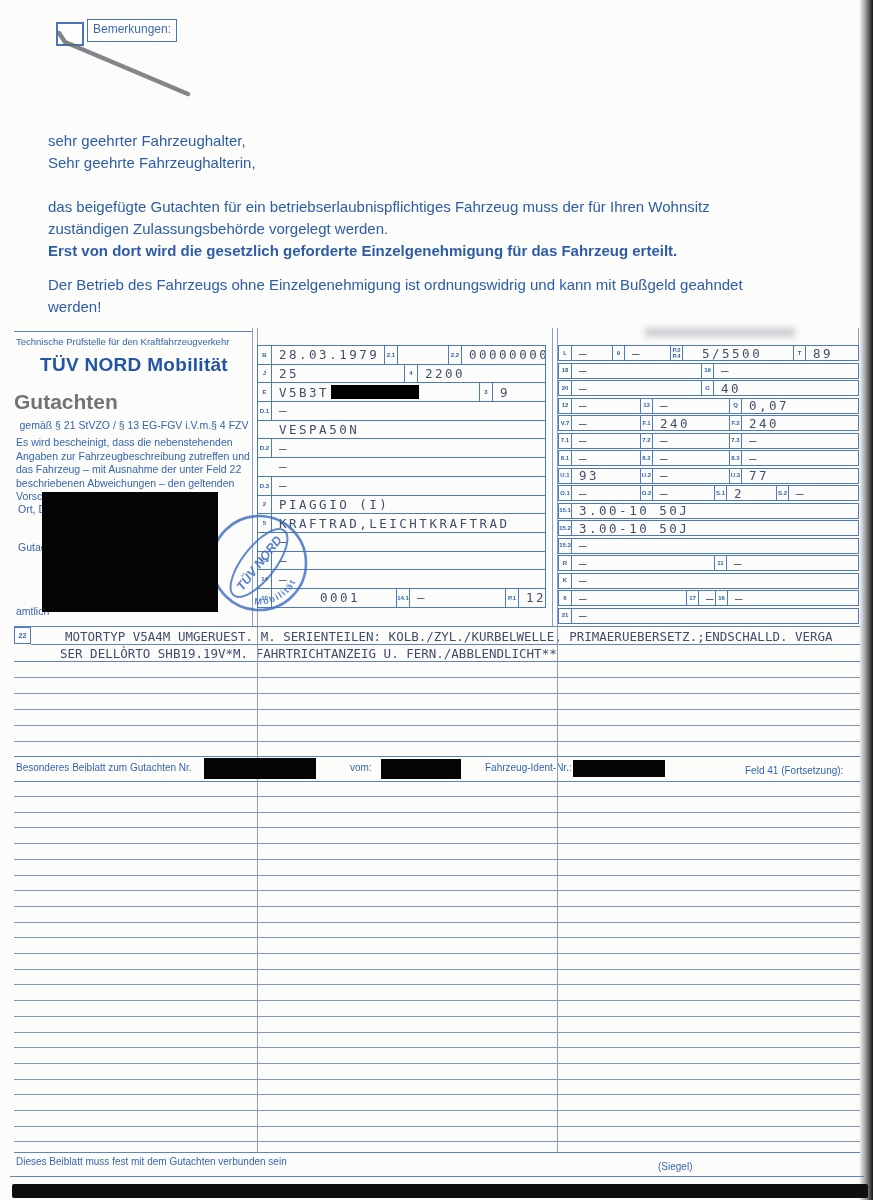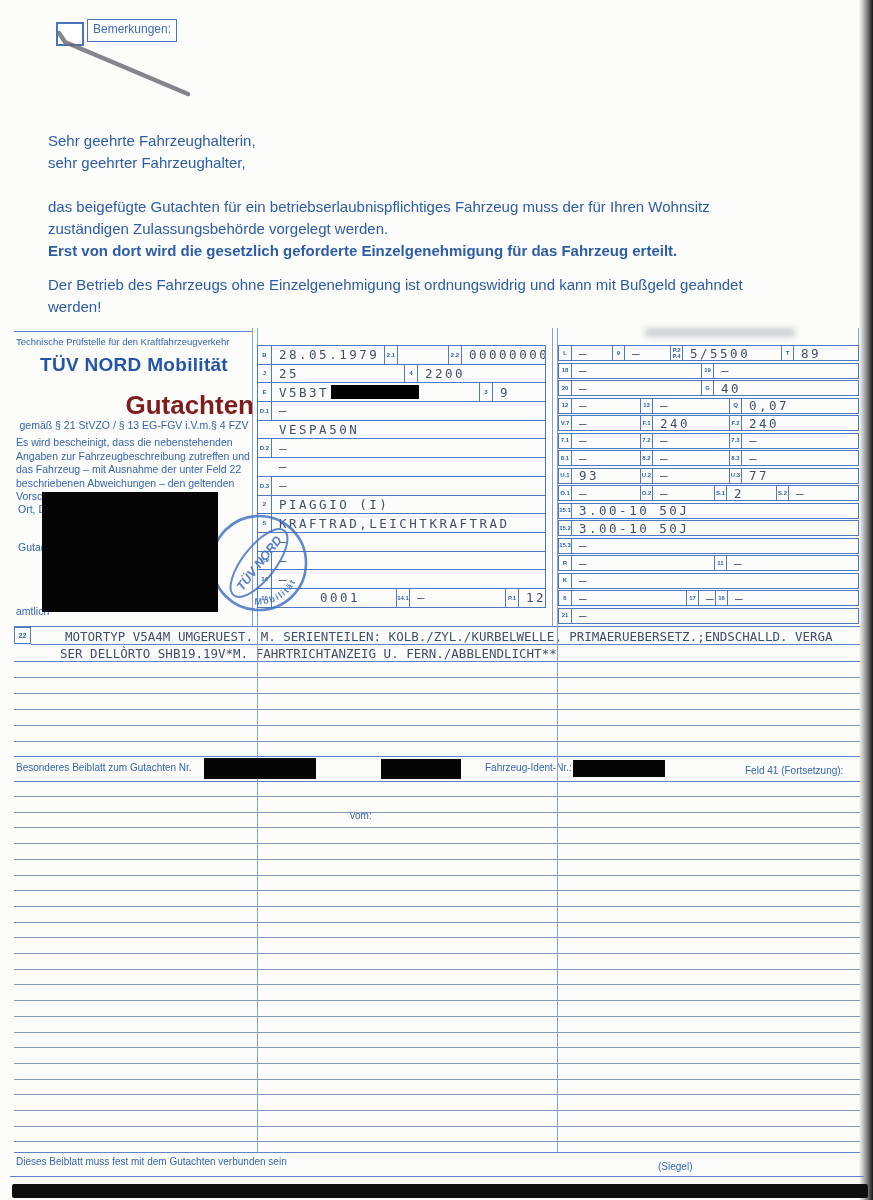--- a/index.html
+++ b/index.html
@@ -26,21 +26,21 @@
 
   
   .hline{position:absolute;height:1px;background:#8195bd;}
   .vline{position:absolute;width:1px;background:#8aa0c6;}
   .blue-line{background:#5d83c4;}
 
   
   .fh{position:absolute;color:#2d5ca8;}
   .fh-agency{left:16px;top:336px;width:240px;font-size:9.5px;color:#3565b0;}
   .fh-org{left:14px;top:354px;width:240px;font-size:19px;font-weight:bold;color:#2254a8;text-align:center;letter-spacing:.3px;}
-  .fh-doc{left:14px;top:390px;width:240px;font-size:26px;font-weight:bold;color:#7f1d1d;text-align:right;}
+  .fh-doc{left:14px;top:390px;width:240px;font-size:21px;font-weight:bold;color:#737373;text-align:left;}
   .fh-legal{left:14px;top:419px;width:240px;font-size:10.5px;text-align:center;color:#3565b0;}
   .fh-cert{left:16px;top:436px;width:242px;font-size:10.5px;line-height:13.5px;color:#3565b0;}
   .fh-ort{left:18px;top:503px;font-size:10.5px;color:#3565b0;}
   .fh-gut{left:18px;top:541px;font-size:10.5px;color:#3565b0;}
   .fh-amt{left:16px;top:605px;font-size:10.5px;color:#3565b0;}
 
   
   .mid-col{position:absolute;left:257px;top:345px;width:289px;display:flex;flex-direction:column;z-index:1;}
   .right-col{position:absolute;left:558px;top:345px;width:301px;display:flex;flex-direction:column;z-index:1;}
   .frow{display:flex;box-sizing:border-box;border:1px solid #4d79c2;background:transparent;}
@@ -88,22 +88,22 @@
   <div class="edge-bottom"></div>
   <div class="smudge-top"></div>
 
   <div class="check-box"></div>
   <div class="bemerk-box">Bemerkungen:</div>
   <svg class="pen-svg" width="155" height="80">
     <polyline points="9,9 15,18 138,70" fill="none" stroke="#63676d" stroke-width="4.5" stroke-linecap="round" stroke-linejoin="round" opacity="0.8"></polyline>
   </svg>
 
   <div class="letter">
+    <div>sehr geehrter Fahrzeughalter,</div>
     <div>Sehr geehrte Fahrzeughalterin,</div>
-    <div>sehr geehrter Fahrzeughalter,</div>
     <div class="gap"></div>
     <div>das beigefügte Gutachten für ein betriebserlaubnispflichtiges Fahrzeug muss der für Ihren Wohnsitz</div>
     <div>zuständigen Zulassungsbehörde vorgelegt werden.</div>
     <div class="bold">Erst von dort wird die gesetzlich geforderte Einzelgenehmigung für das Fahrzeug erteilt.</div>
     <div class="gap" style="height:12px;"></div>
     <div>Der Betrieb des Fahrzeugs ohne Einzelgenehmigung ist ordnungswidrig und kann mit Bußgeld geahndet</div>
     <div>werden!</div>
   </div>
 
   <div class="fh fh-agency">Technische Prüfstelle für den Kraftfahrzeugverkehr</div>
@@ -127,21 +127,21 @@
         <textPath href="#stampArc" startOffset="38%">Mobilität</textPath>
       </text>
     </g>
   </svg>
 
   <div class="redact" style="left:42px;top:492px;width:176px;height:120px;"></div>
 
   <div class="mid-col" id="mid-col">
       <div class="frow">
         <span class="lbl">B</span>
-        <span class="val" style="width: 112px;">28.05.1979</span>
+        <span class="val" style="width: 112px;">28.03.1979</span>
         <span class="lbl">2.1</span>
         <span class="val" style="width: 50px; margin-top: 20px;">4013</span>
         <span class="lbl">2.2</span>
         <span class="val" style="flex: 1 1 0%;">00000000-</span>
       </div>
       <div class="frow">
         <span class="lbl">J</span>
         <span class="val" style="width: 132px;">25</span>
         <span class="lbl">4</span>
         <span class="val" style="flex: 1 1 0%;">2200</span>
@@ -202,21 +202,21 @@
       </div>
     </div>
   <div class="right-col" id="right-col">
       <div class="frow">
         <span class="lbl">L</span>
         <span class="val" style="width: 40px;">–</span>
         <span class="lbl">9</span>
         <span class="val" style="width: 45px;">–</span>
         <span class="lbl">P.2
 P.4</span>
-        <span class="val" style="width: 98px;">5/5500</span>
+        <span class="val" style="width: 98px; margin-left: 12px;">5/5500</span>
         <span class="lbl">T</span>
         <span class="val" style="flex: 1 1 0%;">89</span>
       </div>
       <div class="frow">
         <span class="lbl">18</span>
         <span class="val" style="width: 129px;">–</span>
         <span class="lbl">19</span>
         <span class="val" style="flex: 1 1 0%;">–</span>
       </div>
       <div class="frow">
@@ -309,21 +309,21 @@
         <span class="lbl">21</span>
         <span class="val" style="flex: 1 1 0%;">–</span>
       </div>
     </div>
 
   <div class="f22-box">22</div>
   <div class="f22-line f22-l1">MOTORTYP V5A4M UMGERUEST. M. SERIENTEILEN: KOLB./ZYL./KURBELWELLE, PRIMAERUEBERSETZ.;ENDSCHALLD. VERGA</div>
   <div class="f22-line f22-l2">SER DELLÒRTO SHB19.19V*M. FAHRTRICHTANZEIG U. FERN./ABBLENDLICHT**</div>
 
   <div class="bb-label" style="left:16px;top:762px;">Besonderes Beiblatt zum Gutachten Nr.</div>
-  <div class="bb-label" style="left:350px;top:762px;margin-top:48px;">vom:</div>
+  <div class="bb-label" style="left:350px;top:762px;">vom:</div>
   <div class="bb-label" style="left:485px;top:762px;">Fahrzeug-Ident-Nr.:</div>
   <div class="bb-label" style="left:745px;top:765px;">Feld 41 (Fortsetzung):</div>
   <div class="redact" style="left:204px;top:758px;width:112px;height:21px;"></div>
   <div class="redact" style="left:381px;top:759px;width:80px;height:20px;"></div>
   <div class="redact" style="left:573px;top:760px;width:92px;height:17px;"></div>
 
   <div class="ft-note">Dieses Beiblatt muss fest mit dem Gutachten verbunden sein</div>
   <div class="ft-siegel">(Siegel)</div>
 
   <div id="lines">

